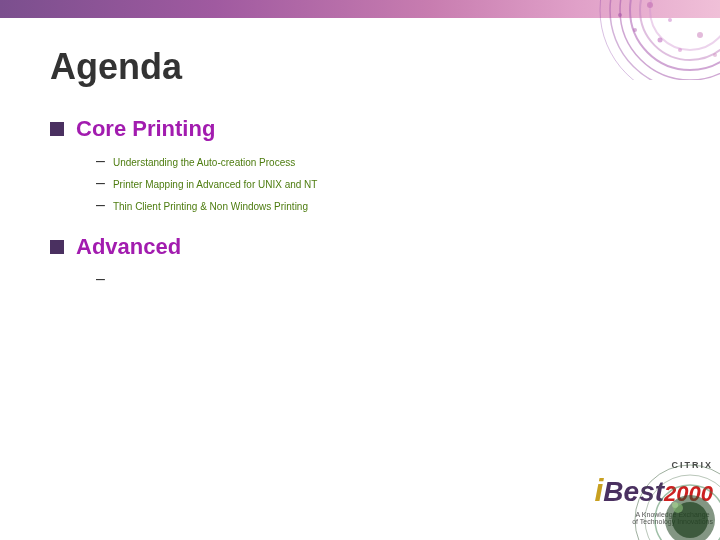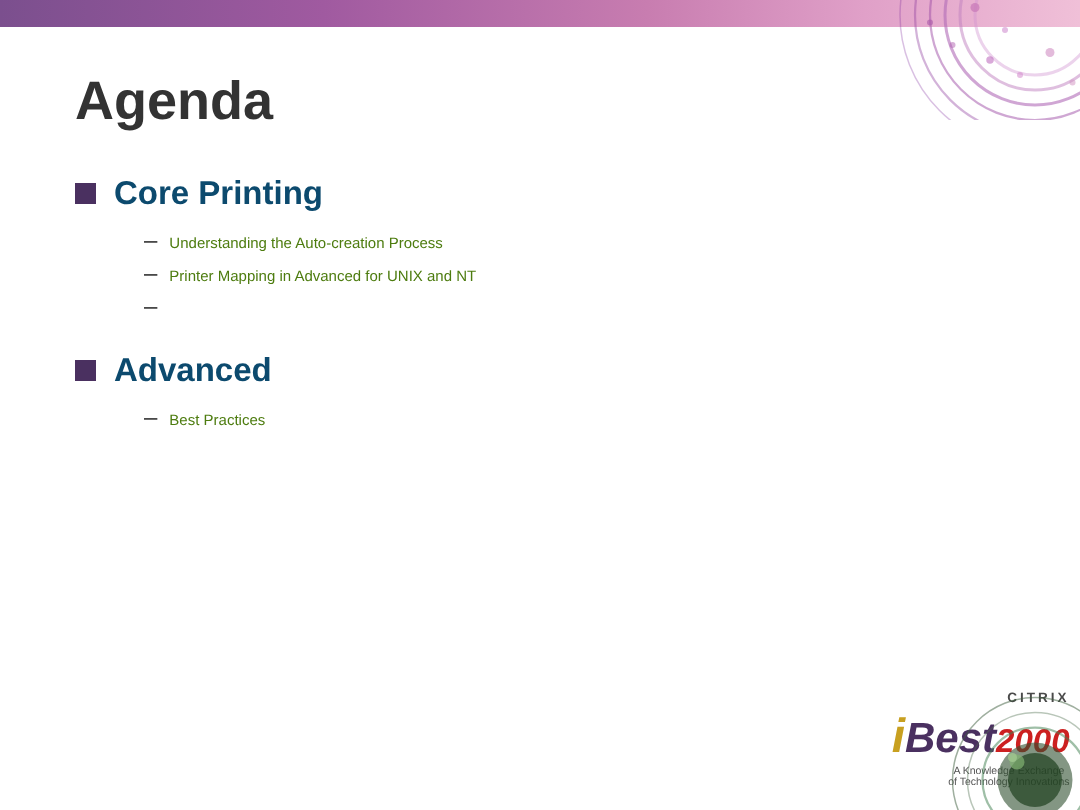--- a/index.html
+++ b/index.html
@@ -72,21 +72,21 @@
       width: 14px;
       height: 14px;
       background: #4a3060;
       margin-right: 12px;
       flex-shrink: 0;
     }
 
     .main-bullet-text {
       font-size: 22px;
       font-weight: bold;
-      color: #0c4a6e;
+      color: #a21caf;
     }
 
     .sub-bullets {
       margin-left: 46px;
     }
 
     .sub-bullet {
       display: flex;
       align-items: baseline;
       margin-bottom: 4px;
@@ -212,33 +212,33 @@
       <div class="sub-bullet">
         <span class="dash">–</span>
         <span class="sub-bullet-text">Understanding the Auto-creation Process</span>
       </div>
       <div class="sub-bullet">
         <span class="dash">–</span>
         <span class="sub-bullet-text">Printer Mapping in Advanced for UNIX and NT</span>
       </div>
       <div class="sub-bullet">
         <span class="dash">–</span>
+        <span class="sub-bullet-text">Thin Client Printing &amp; Non Windows Printing</span>
       </div>
     </div>
   </div>
 
   <div class="bullet-section">
     <div class="main-bullet">
       <div class="bullet-square"></div>
       <span class="main-bullet-text">Advanced</span>
     </div>
     <div class="sub-bullets">
       <div class="sub-bullet">
         <span class="dash">–</span>
-        <span class="sub-bullet-text">Best Practices</span>
       </div>
     </div>
   </div>
 
 </div>
 
 <div class="logo-area">
   <div class="citrix-text">ciTRiX</div>
   <div class="iforum-logo">
     <span class="iforum-i">i</span>

